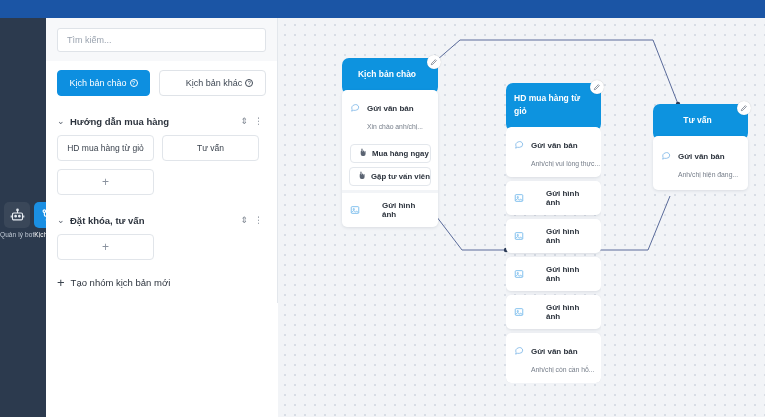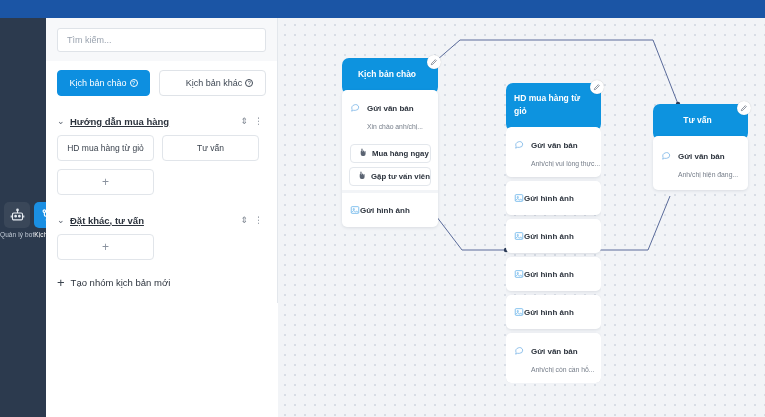--- a/index.html
+++ b/index.html
@@ -65,21 +65,21 @@
     width: 8px; height: 8px; border-radius: 50%; border: 1px solid currentColor;
     font-size: 5.5px; line-height: 6.5px; text-align: center; display: inline-block;
   }
 
   .group { padding: 0 11px; }
   .group-head {
     display: flex; align-items: center; height: 28px; margin-top: 11px;
   }
   .chev { width: 13px; color: #5c6471; font-size: 9px; cursor: pointer; }
   .group-title {
-    font-size: 9.5px; font-weight: bold; color: #2c333d; flex: 1; text-decoration: underline;
+    font-size: 9.5px; font-weight: bold; color: #2c333d; flex: 1;
   }
   .gh-icon { color: #7a828e; font-size: 9px; padding: 0 3px; cursor: pointer; }
 
   .chips { display: flex; flex-wrap: wrap; gap: 8px; }
   .chip {
     width: 97px; height: 26px; border: 1px solid #e1e5ea; border-radius: 4px;
     background: #ffffff; display: flex; align-items: center;
     justify-content: center; font-size: 8.5px; color: #3b434e; cursor: pointer;
     text-align: center; padding: 0 4px; white-space: nowrap; overflow: hidden;
   }
@@ -128,21 +128,21 @@
     font-size: 6.8px; color: #757d89; line-height: 10px; margin-top: 1px;
     white-space: nowrap; overflow: hidden; text-overflow: ellipsis;
   }
   .btn-blk { padding: 4px 7px; }
   .quick {
     border: 1px solid #e3e7ec; border-radius: 4px; height: 19px;
     display: flex; align-items: center; gap: 5px; padding: 0 7px;
     font-size: 7.8px; font-weight: bold; color: #2c333d; cursor: pointer;
     background: #ffffff; white-space: nowrap; overflow: hidden;
   }
-  .img-blk { padding: 8px; display: flex; align-items: center; gap: 0; }
+  .img-blk { padding: 8px; display: flex; align-items: center; gap: 22px; }
   .img-lbl { font-size: 8px; font-weight: bold; color: #2c333d; }
   .card-sep { height: 3px; background: #f2f4f7; }
 </style>
 </head>
 <body>
 
 <div id="app">
 
   <div class="topbar"></div>
 
@@ -260,21 +260,21 @@
       <div class="chips">
         <div class="chip">HD mua hàng từ giỏ</div>
         <div class="chip">Tư vấn</div>
         <div class="chip add">+</div>
       </div>
     </div>
 
     <div class="group">
       <div class="group-head">
         <span class="chev">⌄</span>
-        <span class="group-title">Đặt khác, tư vấn</span>
+        <span class="group-title">Đặt khóa, tư vấn</span>
         <span class="gh-icon">⇕</span>
         <span class="gh-icon">⋮</span>
       </div>
       <div class="chips">
         <div class="chip add">+</div>
       </div>
     </div>
 
     <div class="newgroup">
       <span class="plus">+</span>

